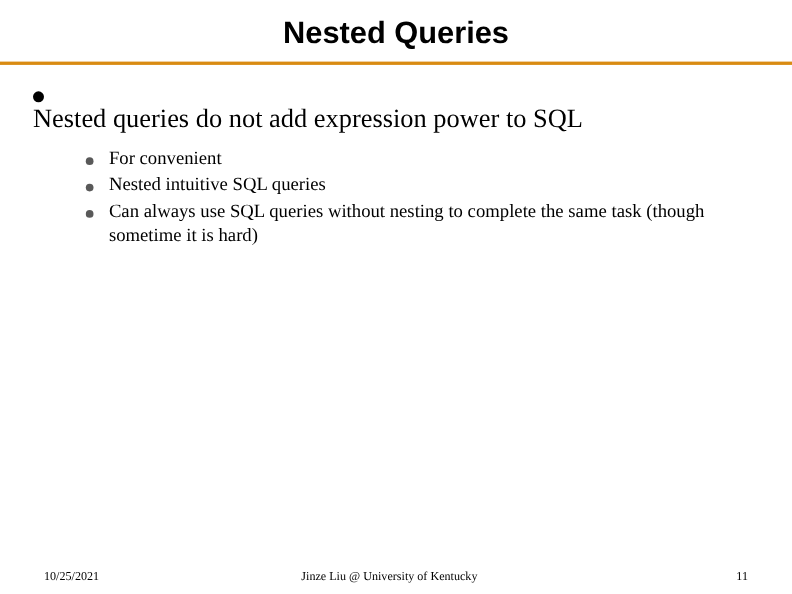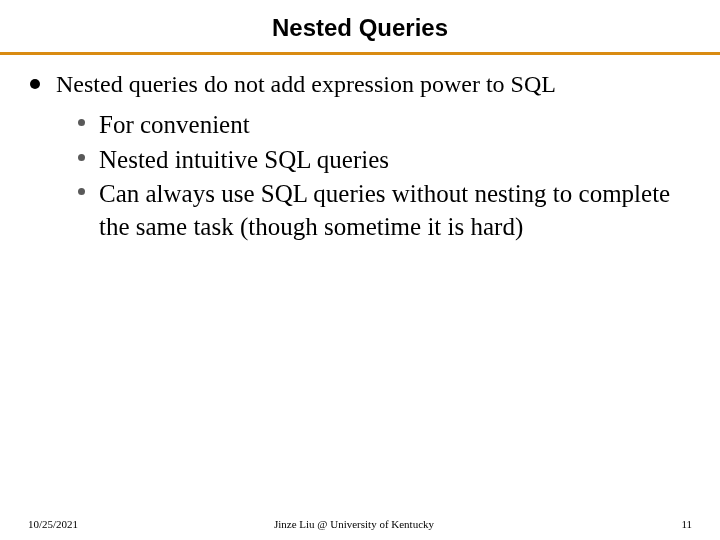--- a/index.html
+++ b/index.html
@@ -14,77 +14,78 @@
   }
   .slide {
     position: relative;
     width: 720px;
     height: 540px;
     box-sizing: border-box;
   }
   .title {
     font-family: Arial, Helvetica, sans-serif;
     font-weight: bold;
-    font-size: 24px;
+    font-size: 28px;
     text-align: center;
     padding-top: 14px;
     padding-bottom: 10px;
   }
   .rule {
     border: none;
     border-top: 3px solid #d98b12;
     margin: 0 0 14px 0;
   }
   .body {
     padding: 0 30px 0 30px;
   }
   .l1 {
     display: flex;
     align-items: flex-start;
     font-size: 24px;
     line-height: 1.25;
     margin-bottom: 10px;
+    flex-direction: column;
   }
   .l1 .bullet {
     flex: 0 0 auto;
     width: 10px;
     height: 10px;
     background: #000;
     border-radius: 50%;
     margin-top: 10px;
     margin-right: 16px;
   }
   .sub {
     margin-left: 48px;
   }
   .l2 {
     display: flex;
     align-items: flex-start;
-    font-size: 25px;
+    font-size: 17px;
     line-height: 1.3;
     margin-bottom: 2px;
   }
   .l2 .bullet {
     flex: 0 0 auto;
     width: 7px;
     height: 7px;
     background: #595959;
     border-radius: 50%;
     margin-top: 10px;
     margin-right: 14px;
   }
   .l2 .txt {
     flex: 1 1 auto;
   }
   .footer {
     position: absolute;
     left: 0;
     right: 0;
     bottom: 10px;
-    padding: 0 28px;
+    padding: 0 40px;
     font-size: 11px;
     font-family: "Times New Roman", Times, serif;
     display: flex;
     justify-content: center;
     align-items: flex-end;
   }
   .footer .center {
     position: absolute;
     left: 0;
     right: 12px;

